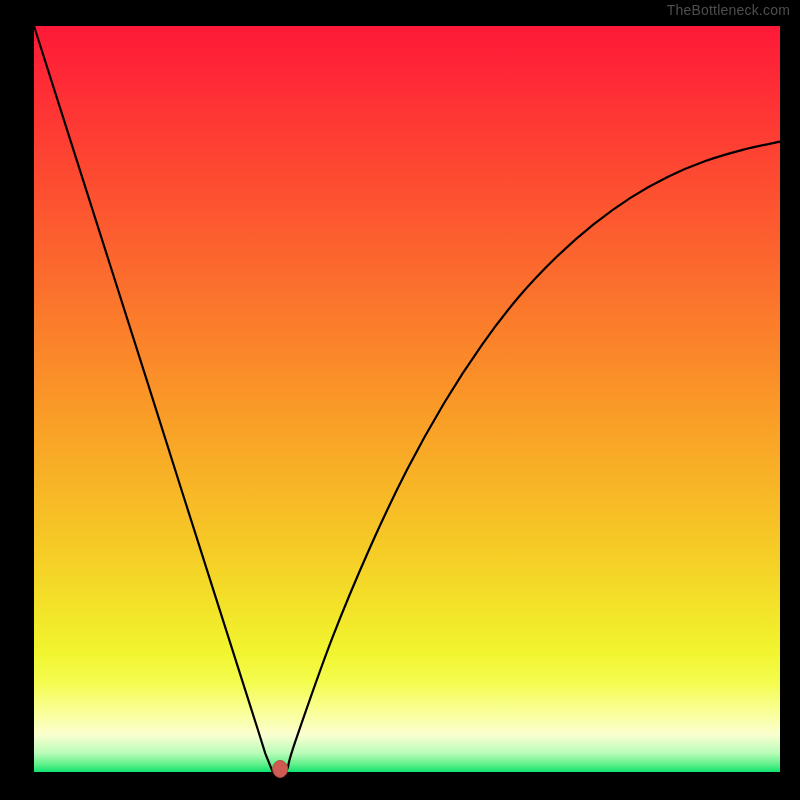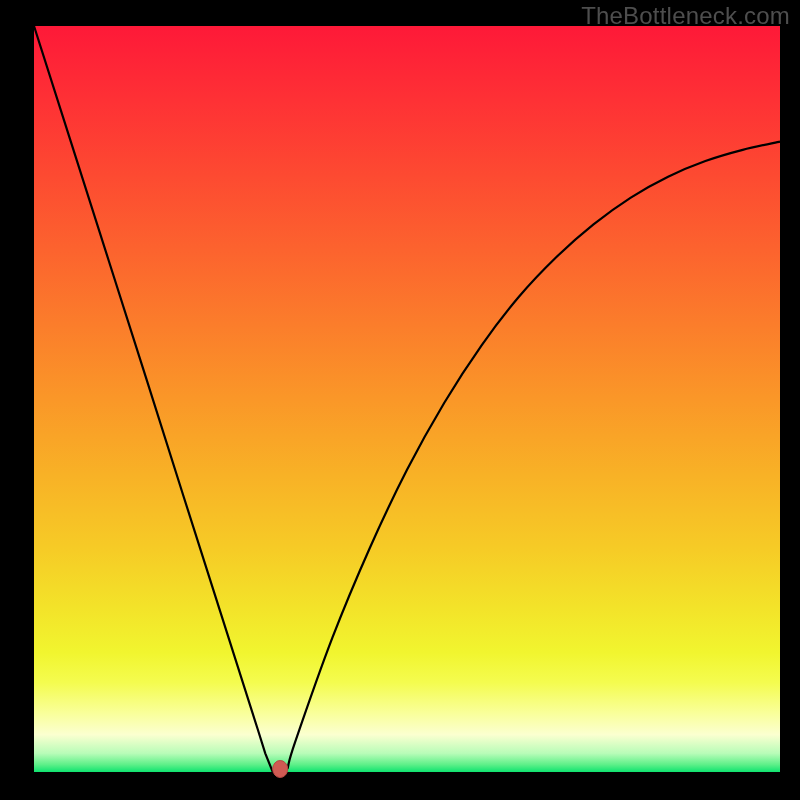--- a/index.html
+++ b/index.html
@@ -15,21 +15,21 @@
     position: relative;
     width: 800px;
     height: 800px;
     background: #000;
   }
   .watermark {
     position: absolute;
     top: 2px;
     right: 10px;
     color: #4e4e4e;
-    font-size: 24px;
+    font-size: 14px;
     font-weight: 500;
     letter-spacing: 0.2px;
     z-index: 3;
   }
   svg.plot {
     position: absolute;
     top: 0;
     left: 0;
     width: 800px;
     height: 800px;

